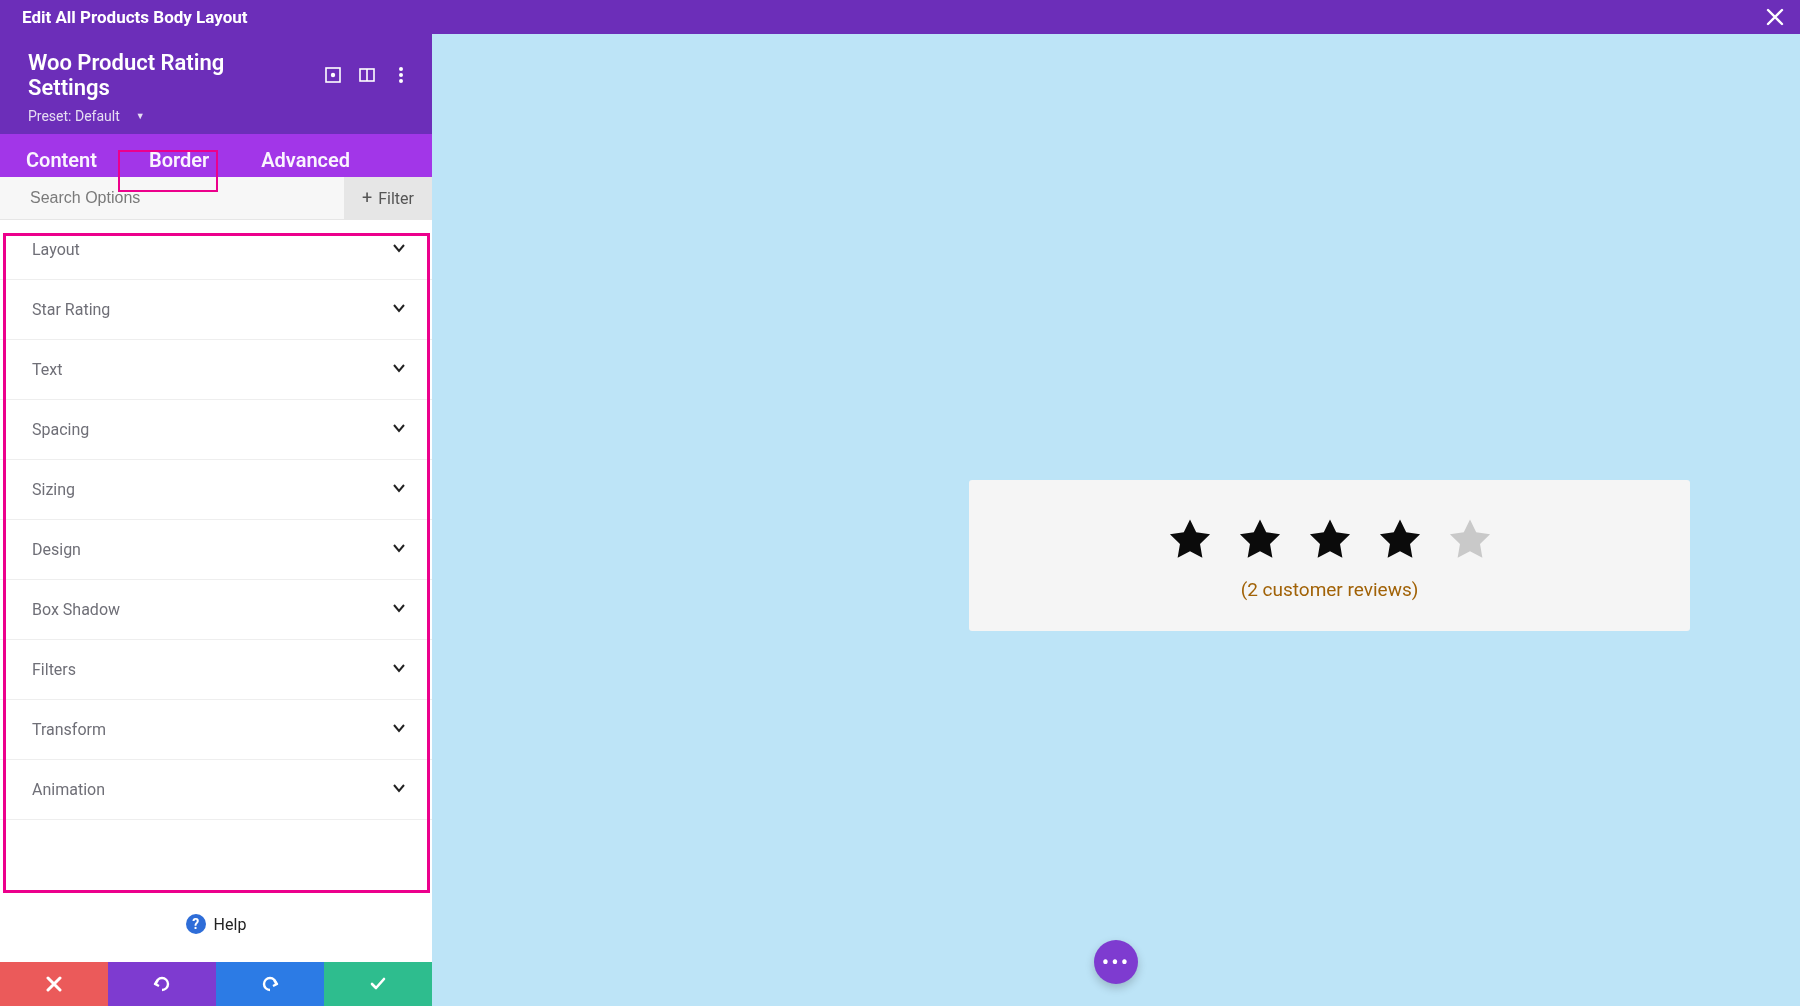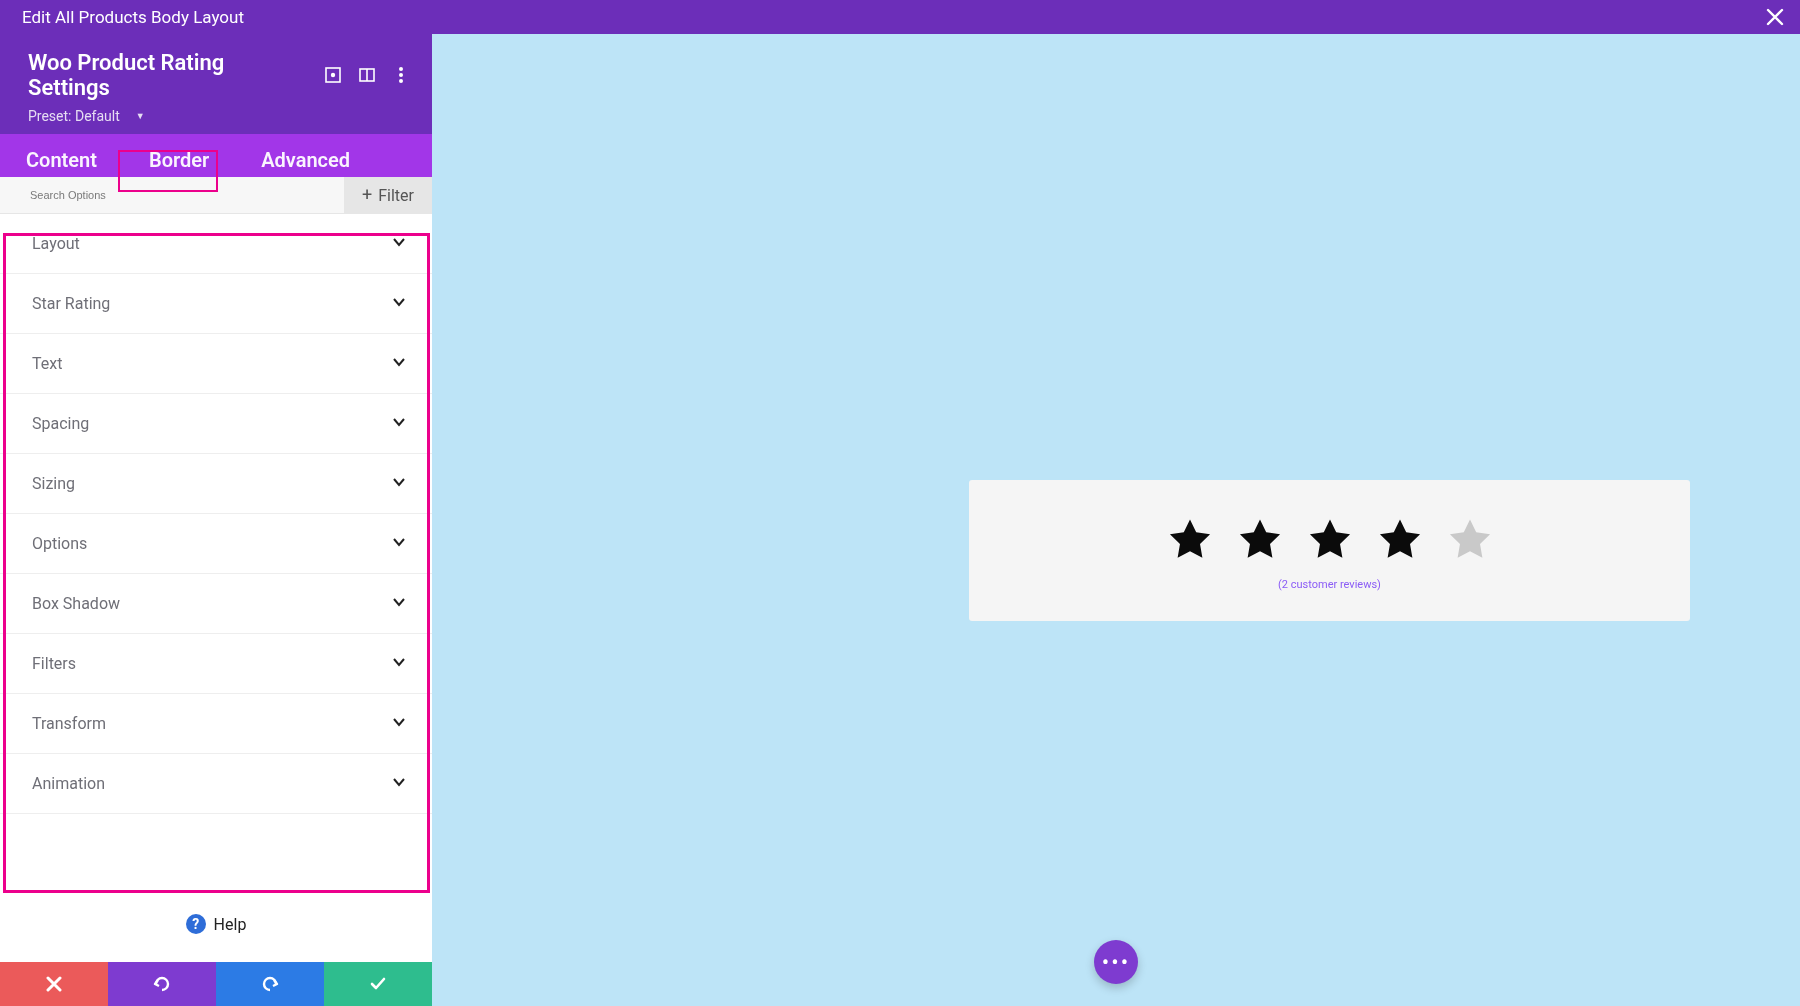--- a/index.html
+++ b/index.html
@@ -1,41 +1,41 @@
 <!DOCTYPE html>
 <html><head>
 <meta charset="utf-8">
 <style>
   * { box-sizing: border-box; margin: 0; padding: 0; }
   html, body { width: 1800px; height: 1006px; font-family: -apple-system, BlinkMacSystemFont, "Segoe UI", Roboto, "Helvetica Neue", Arial, sans-serif; overflow: hidden; }
   body { display: flex; flex-direction: column; background: #fff; }
 
   
   .topbar { height: 34px; background: #6c2eb9; color: #fff; display: flex; align-items: center; justify-content: space-between; padding: 0 16px 0 22px; font-size: 17px; }
-  .topbar-title { font-weight: 400; text-align: right; }
+  .topbar-title { font-weight: 700; text-align: right; }
   .close-icon { cursor: pointer; font-size: 26px; line-height: 1; }
 
   .main { flex: 1; display: flex; min-height: 0; }
 
   
   .sidebar { width: 432px; display: flex; flex-direction: column; background: #fff; position: relative; }
 
   .panel-header { background: #6c2eb9; color: #fff; padding: 16px 22px 10px 28px; }
   .panel-title-row { display: flex; align-items: center; gap: 16px; justify-content: space-between; }
   .panel-title { font-size: 22px; font-weight: 600; flex: 1; }
   .hdr-icon { width: 18px; height: 18px; display: inline-flex; align-items: center; justify-content: center; cursor: pointer; }
   .preset-line { margin-top: 8px; font-size: 14px; color: #e6ddf3; display: flex; align-items: center; gap: 16px; cursor: pointer; }
   .preset-caret { font-size: 9px; }
 
   .tabs { display: flex; background: #a236e8; }
   .tab { padding: 14px 26px 5px; color: rgba(255,255,255,.95); font-size: 20px; font-weight: 600; cursor: pointer; position: relative; }
   .tab-highlight { position: absolute; top: 116px; left: 118px; width: 100px; height: 42px; border: 2px solid #ec008c; pointer-events: none; }
 
   .search-row { display: flex; align-items: stretch; background: #f7f7f7; border-bottom: 1px solid #e6e6e6; }
-  .search-input { flex: 1; border: none; background: transparent; padding: 12px 18px 12px 30px; font-size: 11px; color: #555; outline: none; }
+  .search-input { flex: 1; border: none; background: transparent; padding: 12px 18px 12px 30px; font-size: 16px; color: #555; outline: none; }
   .search-input::placeholder { color: #7a7a7a; }
   .filter-btn { display: flex; align-items: center; gap: 6px; padding: 0 18px; background: #e6e6e6; color: #555; font-size: 16px; cursor: pointer; }
   .filter-plus { font-size: 18px; line-height: 1; }
 
   .sections { flex: 1; overflow: auto; position: relative; }
   .sections-highlight { position: absolute; top: 199px; left: 3px; width: 427px; height: 660px; border: 3px solid #ec008c; pointer-events: none; }
   .section { display: flex; align-items: center; justify-content: space-between; padding: 20px 26px 20px 32px; border-bottom: 1px solid #eee; cursor: pointer; }
   .section-label { font-size: 16px; color: #6f6f77; }
   .section-caret { color: #222; }
 
@@ -48,21 +48,21 @@
   .footer-undo { background: #7e3bd0; }
   .footer-redo { background: #2c7be5; }
   .footer-save { background: #2ebd8e; }
 
   
   .canvas { flex: 1; background: #bde4f7; position: relative; }
   .preview-card { position: absolute; left: 537px; right: 110px; top: 446px; background: #f5f5f5; padding: 36px 40px 30px; border-radius: 3px; text-align: center; }
   .stars { display: flex; justify-content: center; gap: 22px; margin-bottom: 14px; }
   .star svg { width: 48px; height: 48px; display: block; }
   .star-empty svg path { fill: #c9c9c9; }
-  .reviews-text { font-size: 11px; color: #8b5cf6; }
+  .reviews-text { font-size: 19px; color: #a16207; }
 
   .fab { position: absolute; bottom: 22px; left: calc(432px + (1800px - 432px)/2 - 22px); width: 44px; height: 44px; border-radius: 50%; background: #7e3bd0; color: #fff; display: flex; align-items: center; justify-content: center; font-size: 22px; letter-spacing: 2px; cursor: pointer; box-shadow: 0 4px 10px rgba(0,0,0,.2); }
 </style>
 </head>
 <body>
 
 <div class="topbar">
   <span class="topbar-title">Edit All Products Body Layout</span>
   <span class="close-icon">
     <svg width="18" height="18" viewBox="0 0 18 18">
@@ -143,21 +143,21 @@
               <path d="M2 4 L7 10 L12 4" fill="none" stroke="#222" stroke-width="2"></path>
             </svg></span>
       </div>
       <div class="section">
         <span class="section-label">Sizing</span>
         <span class="section-caret"><svg width="14" height="14" viewBox="0 0 14 14">
               <path d="M2 4 L7 10 L12 4" fill="none" stroke="#222" stroke-width="2"></path>
             </svg></span>
       </div>
       <div class="section">
-        <span class="section-label">Options</span>
+        <span class="section-label">Design</span>
         <span class="section-caret"><svg width="14" height="14" viewBox="0 0 14 14">
               <path d="M2 4 L7 10 L12 4" fill="none" stroke="#222" stroke-width="2"></path>
             </svg></span>
       </div>
       <div class="section">
         <span class="section-label">Box Shadow</span>
         <span class="section-caret"><svg width="14" height="14" viewBox="0 0 14 14">
               <path d="M2 4 L7 10 L12 4" fill="none" stroke="#222" stroke-width="2"></path>
             </svg></span>
       </div>

